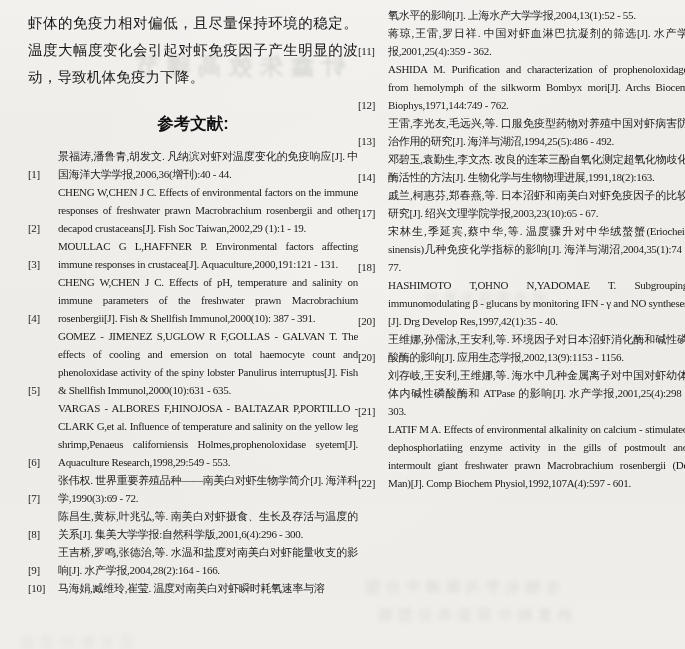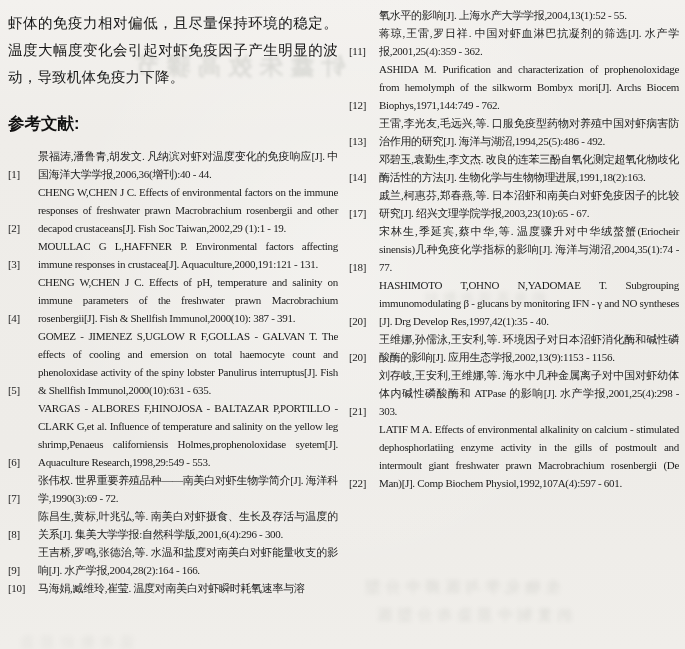--- a/index.html
+++ b/index.html
@@ -12,39 +12,40 @@
   }
   .page{
     position:relative;width:685px;height:649px;
     background:
       radial-gradient(ellipse at 50% 40%, rgba(255,255,255,0.25) 0%, rgba(0,0,0,0.0) 60%),
       linear-gradient(180deg,#f3f1ee 0%, #efede9 20%, #eeece8 70%, #f0eeea 100%);
   }
   .columns{
     position:relative;
     display:flex;
-    gap:11px;
     padding:6px 6px 0 8px;
     z-index:2;
+    margin-left:20px;
   }
   .col{width:330px;flex:0 0 330px;}
   .intro{
     margin:4px 0 0 0;
     font-size:14.5px;
     line-height:27px;
     text-align:justify;
     letter-spacing:0.2px;
     color:#161616;
   }
   .refs-heading{
     margin:22px 0 12px 0;
     font-size:16.5px;
     font-weight:700;
     font-family:"Liberation Sans","DejaVu Sans",sans-serif;
     color:#111;
+    text-align:center;
   }
   .ref-list{
     font-size:11px;
     line-height:18px;
     letter-spacing:-0.3px;
     text-align:justify;
     color:#1c1c1c;
   }
   .ref{
     display:flex;

